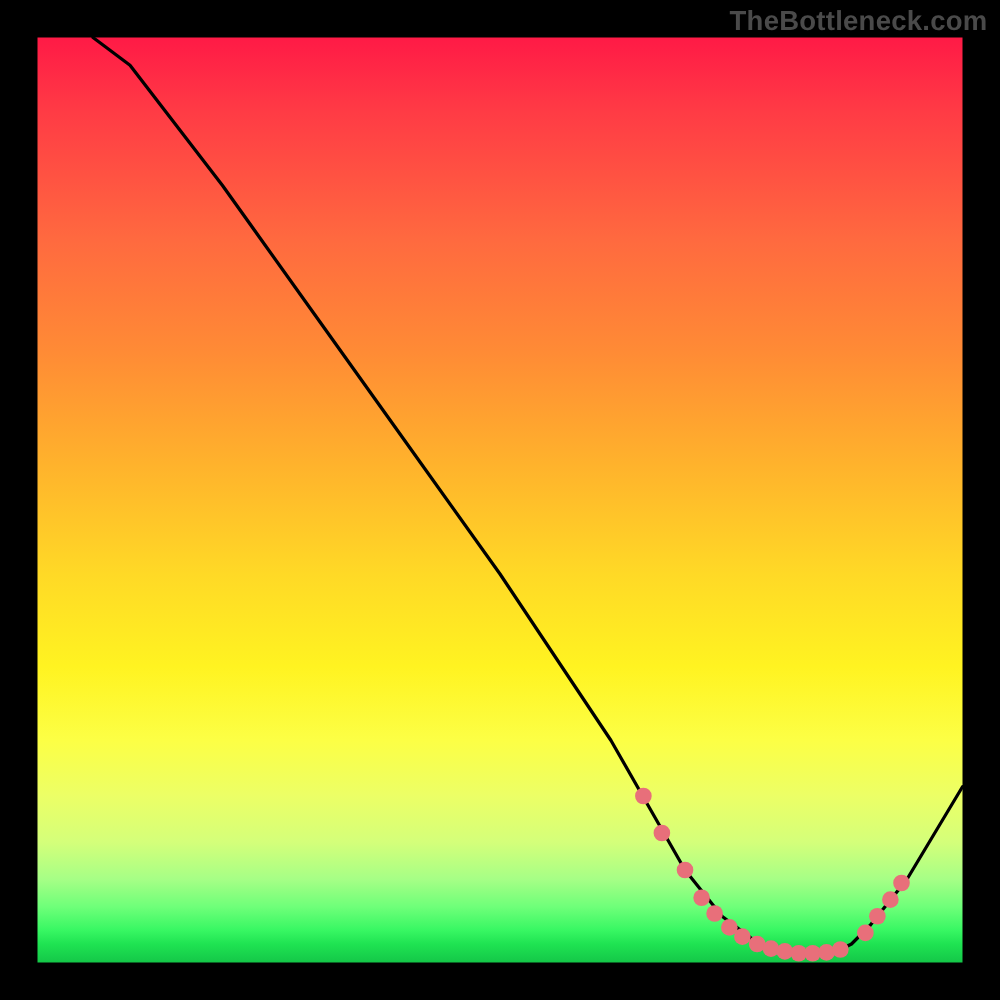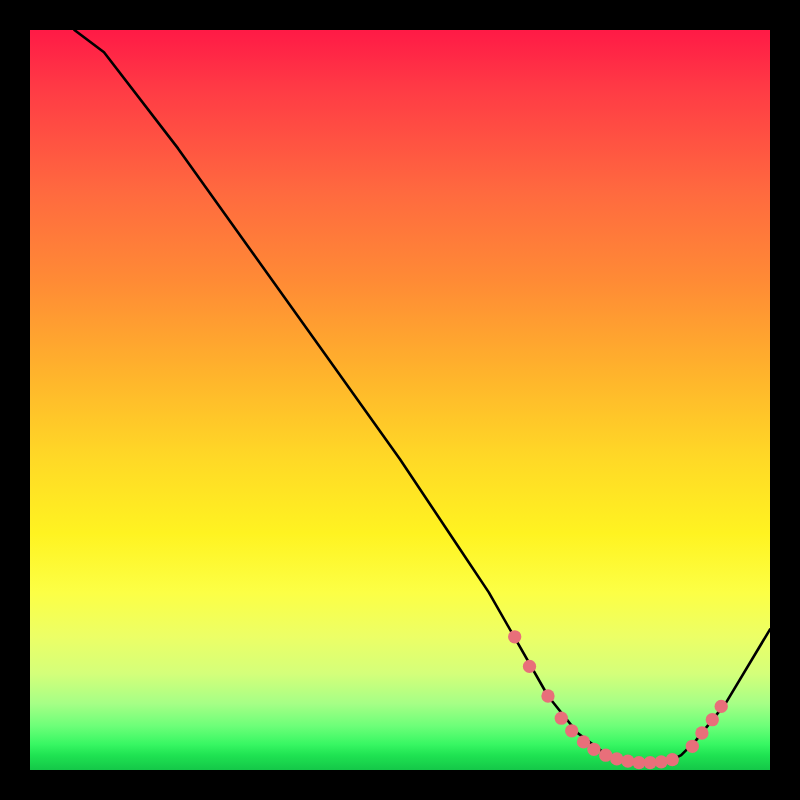--- a/index.html
+++ b/index.html
@@ -58,20 +58,21 @@
     top: 0;
     width: 740px;
     height: 740px;
     overflow: visible;
   }
 </style>
 </head>
 <body>
 
 <div class="frame">
+  <div class="watermark">TheBottleneck.com</div>
 
   <div class="plot-area">
     <svg class="curve" viewBox="0 0 740 740">
       <g id="curve-path-group">
           <path d="M44.4 0.0 L74.0 22.2 L148.0 118.4 L222.0 222.0 L296.0 325.6 L370.0 429.2 L429.2 518.0 L458.8 562.4 L488.4 614.2 L518.0 666.0 L547.6 703.0 L577.2 725.2 L606.8 732.6 L636.4 732.6 L651.2 725.2 L666.0 710.4 L695.6 673.4 L740.0 599.4" fill="none" stroke="#000000" stroke-width="2.6" stroke-linecap="round" stroke-linejoin="round"></path>
         </g>
       <g id="marker-group">
           <circle cx="484.7" cy="606.8" r="6.66" fill="#e86f7a"></circle>
           <circle cx="499.5" cy="636.4" r="6.66" fill="#e86f7a"></circle>
           <circle cx="518.0" cy="666.0" r="6.66" fill="#e86f7a"></circle>

